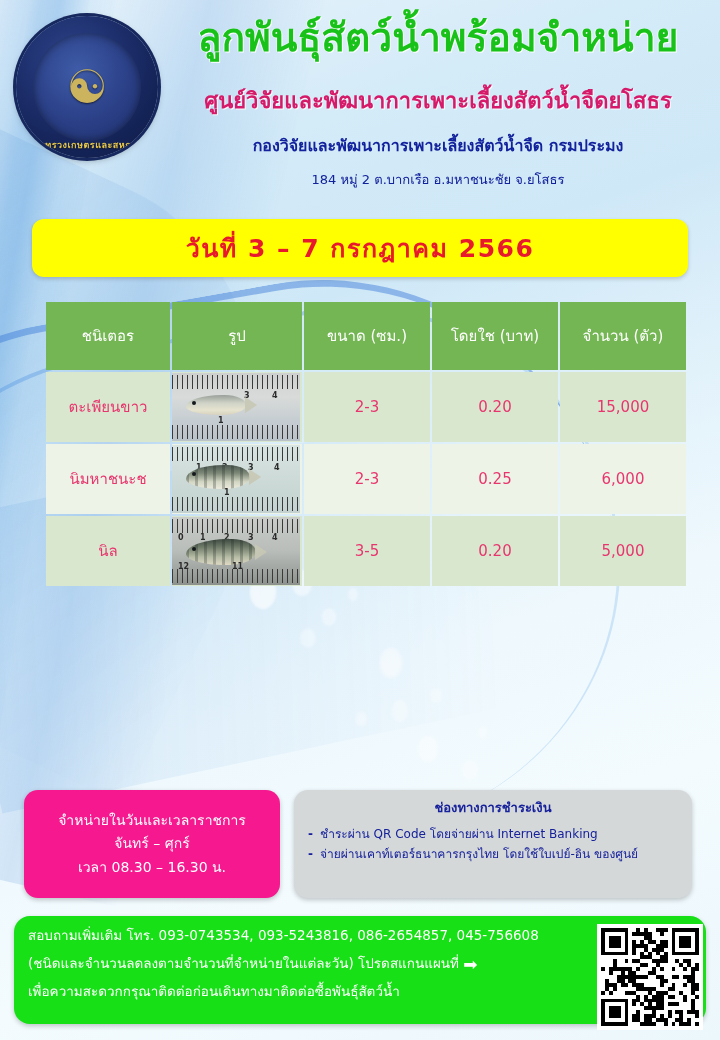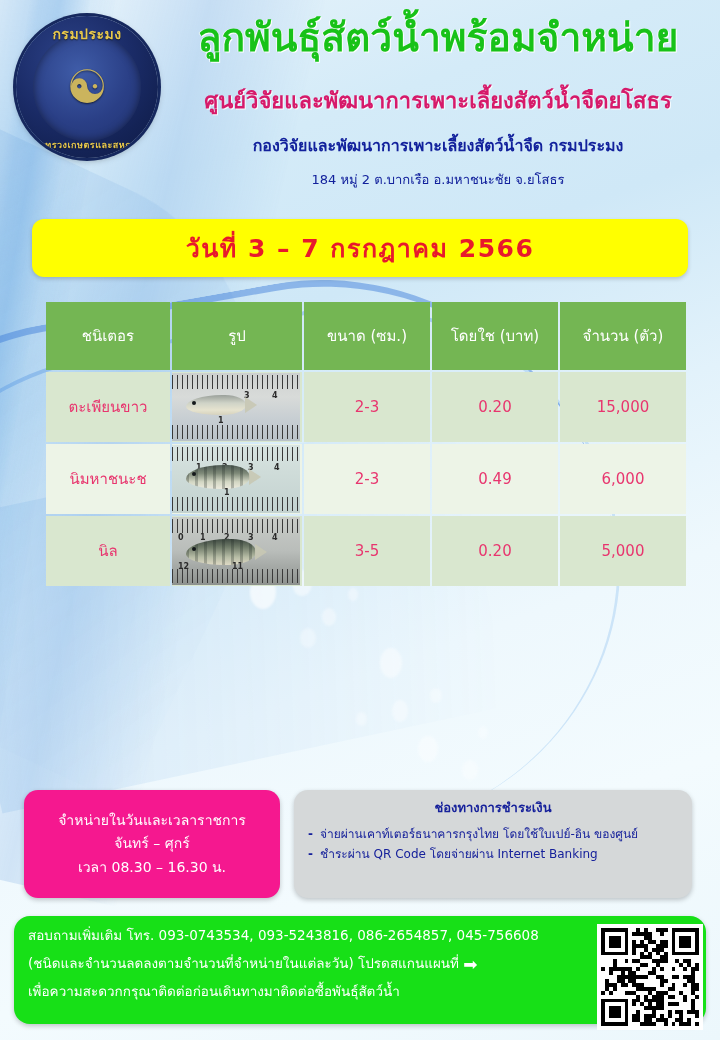--- a/index.html
+++ b/index.html
@@ -276,21 +276,20 @@
     <div class="bokeh" style="left:430px;top:688px;width:12px;height:15px;opacity:.5;"></div>
     <div class="bokeh" style="left:462px;top:760px;width:16px;height:20px;opacity:.55;"></div>
     <div class="bokeh" style="left:478px;top:726px;width:10px;height:13px;opacity:.45;"></div>
   </div>
 
   <div class="header">
 
     <div class="logo">
       <div class="logo-inner"></div>
       <div class="logo-emblem">☯</div>
-      <div class="logo-top-text">กรมประมง</div>
       <div class="logo-bot-text">กระทรวงเกษตรและสหกรณ์</div>
     </div>
 
     <div class="title-main">ลูกพันธุ์สัตว์น้ำพร้อมจำหน่าย</div>
 
     <div class="title-sub1">ศูนย์วิจัยและพัฒนาการเพาะเลี้ยงสัตว์น้ำจืดยโสธร</div>
 
     <div class="title-sub2">กองวิจัยและพัฒนาการเพาะเลี้ยงสัตว์น้ำจืด   กรมประมง</div>
 
     <div class="title-addr">184   หมู่ 2 ต.บากเรือ อ.มหาชนะชัย จ.ยโสธร</div>
@@ -343,21 +342,21 @@
             <div class="fish f2">
               <div class="stripes"></div>
                 <div class="eye"></div>
                 <div class="tailfin"></div>
             </div>
             <div class="ruler bot"></div>
             <div class="rnum" style="left:52px;bottom:16px;">1</div>
           </div>
         </td>
         <td>2-3</td>
-        <td>0.49</td>
+        <td>0.25</td>
         <td>6,000</td>
       </tr>
 
       <tr class="row-a">
         <td>นิล</td>
         <td class="imgcell">
           <div class="fishbox fb3">
             <div class="ruler top"></div>
             <div class="rnum" style="left:6px;top:16px;">0</div>
             <div class="rnum" style="left:28px;top:16px;">1</div>
@@ -383,22 +382,22 @@
 
   <div class="pink-box">
     <div>จำหน่ายในวันและเวลาราชการ</div>
     <div>จันทร์ – ศุกร์</div>
     <div>เวลา 08.30 – 16.30 น.</div>
   </div>
 
   <div class="blue-box">
     <div class="bb-title">ช่องทางการชำระเงิน</div>
     <ul>
+      <li>ชำระผ่าน QR Code โดยจ่ายผ่าน Internet Banking</li>
       <li>จ่ายผ่านเคาท์เตอร์ธนาคารกรุงไทย  โดยใช้ใบเปย์-อิน ของศูนย์</li>
-      <li>ชำระผ่าน QR Code โดยจ่ายผ่าน Internet Banking</li>
     </ul>
   </div>
 
   <div class="green-box">
     <p>สอบถามเพิ่มเติม โทร. 093-0743534, 093-5243816, 086-2654857, 045-756608</p>
     <p>
       <span>(ชนิดและจำนวนลดลงตามจำนวนที่จำหน่ายในแต่ละวัน) โปรดสแกนแผนที่</span>
       <span class="arrow-glyph">➡</span>
     </p>
     <p>เพื่อความสะดวกกรุณาติดต่อก่อนเดินทางมาติดต่อซื้อพันธุ์สัตว์น้ำ</p>

